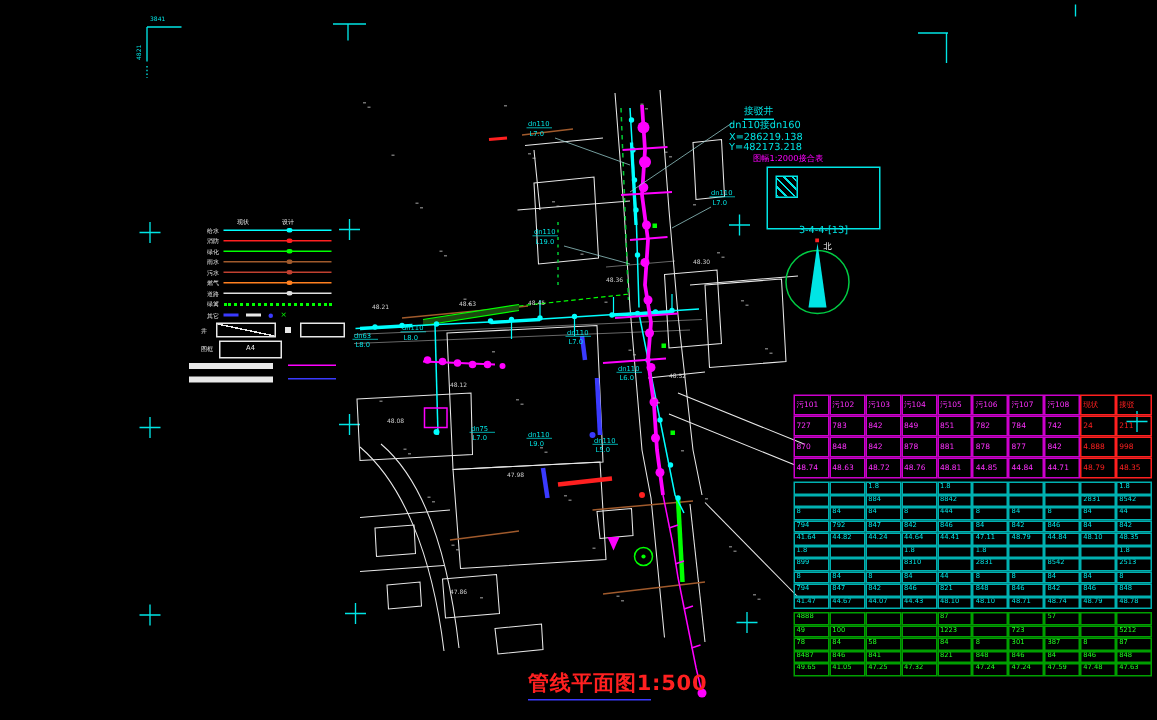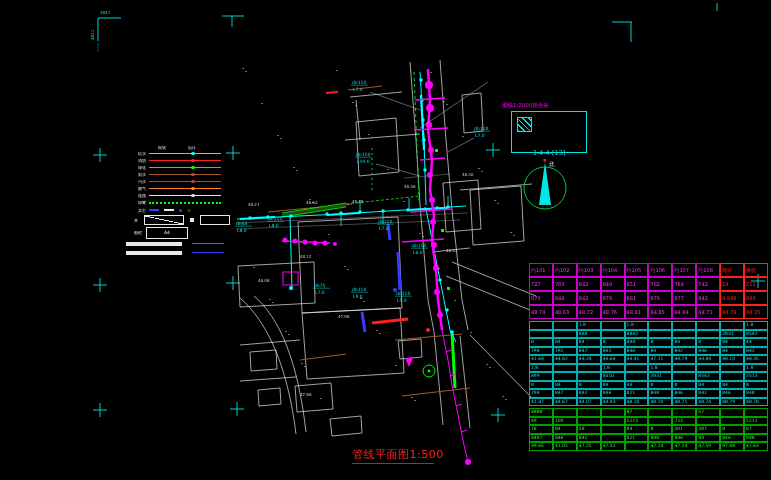--- a/index.html
+++ b/index.html
@@ -11,21 +11,21 @@
   .anno{left:486px;top:71px;color:#00e5e5;font-size:6.5px;line-height:7.5px;white-space:nowrap;}
   .anno .u{border-bottom:1px solid #00e5e5;display:inline-block;padding-bottom:0.5px;margin-left:10px;}
   
   .sheetnote{left:502px;top:102px;color:#ff00ff;font-size:5.5px;white-space:nowrap;}
   .sheetbox{left:511px;top:111px;width:74px;height:40px;border:1px solid #00e5e5;}
   .hatch{position:absolute;left:5px;top:5px;width:13px;height:13px;border:1px solid #00e5e5;
          background:repeating-linear-gradient(45deg,#00e5e5 0 1px,transparent 1px 4px);}
   .sheetno{position:absolute;left:0;right:0;top:37px;text-align:center;color:#00e5e5;font-size:6.5px;}
   
   .title{left:352px;top:447px;}
-  .title .t{color:#ff2020;font-size:11px;font-weight:normal;letter-spacing:0.5px;white-space:nowrap;}
+  .title .t{color:#ff2020;font-size:14px;font-weight:bold;letter-spacing:0.5px;white-space:nowrap;}
   .title .ul{width:82px;height:1px;background:#3a3aff;margin-top:1px;}
   
   .legend{left:126px;top:145px;width:110px;}
   .lhead{display:flex;color:#e8e8e8;font-size:4px;margin-left:32px;gap:22px;}
   .lrow{display:flex;align-items:center;height:7px;}
   .lrow .lab{width:20px;color:#e8e8e8;font-size:4px;text-align:right;margin-right:3px;
              overflow:hidden;white-space:nowrap;}
   .lrow .line{position:relative;width:72px;height:0;border-top-width:1px;border-top-style:solid;}
   .lrow .line.dotted{border-top-style:dotted;border-top-width:2px;}
   .lrow .mark{position:absolute;left:42px;top:-2px;width:4px;height:3px;border-radius:2px;}
@@ -348,20 +348,26 @@
         <rect x="422" y="236" width="2" height="1" fill="#cccccc" opacity="0.55"></rect>
         <rect x="489" y="367" width="2" height="1" fill="#cccccc" opacity="0.55"></rect>
         <rect x="280" y="138" width="2" height="1" fill="#cccccc" opacity="0.55"></rect>
         <rect x="347" y="269" width="2" height="1" fill="#cccccc" opacity="0.55"></rect>
         <rect x="414" y="400" width="2" height="1" fill="#cccccc" opacity="0.55"></rect>
         <rect x="481" y="171" width="2" height="1" fill="#cccccc" opacity="0.55"></rect>
         <rect x="272" y="302" width="2" height="1" fill="#cccccc" opacity="0.55"></rect>
       </g>
   </svg>
 
+  <div class="abs anno">
+    <div><span class="u">接驳井</span></div>
+    <div>dn110接dn160</div>
+    <div>X=286219.138</div>
+    <div>Y=482173.218</div>
+  </div>
 
   <div class="abs sheetnote">图幅1:2000接合表</div>
   <div class="abs sheetbox">
     <div class="hatch"></div>
     <div class="sheetno">3-4-4-[13]</div>
   </div>
 
   <div class="abs legend">
     <div class="lhead">
       <span>现状</span>

